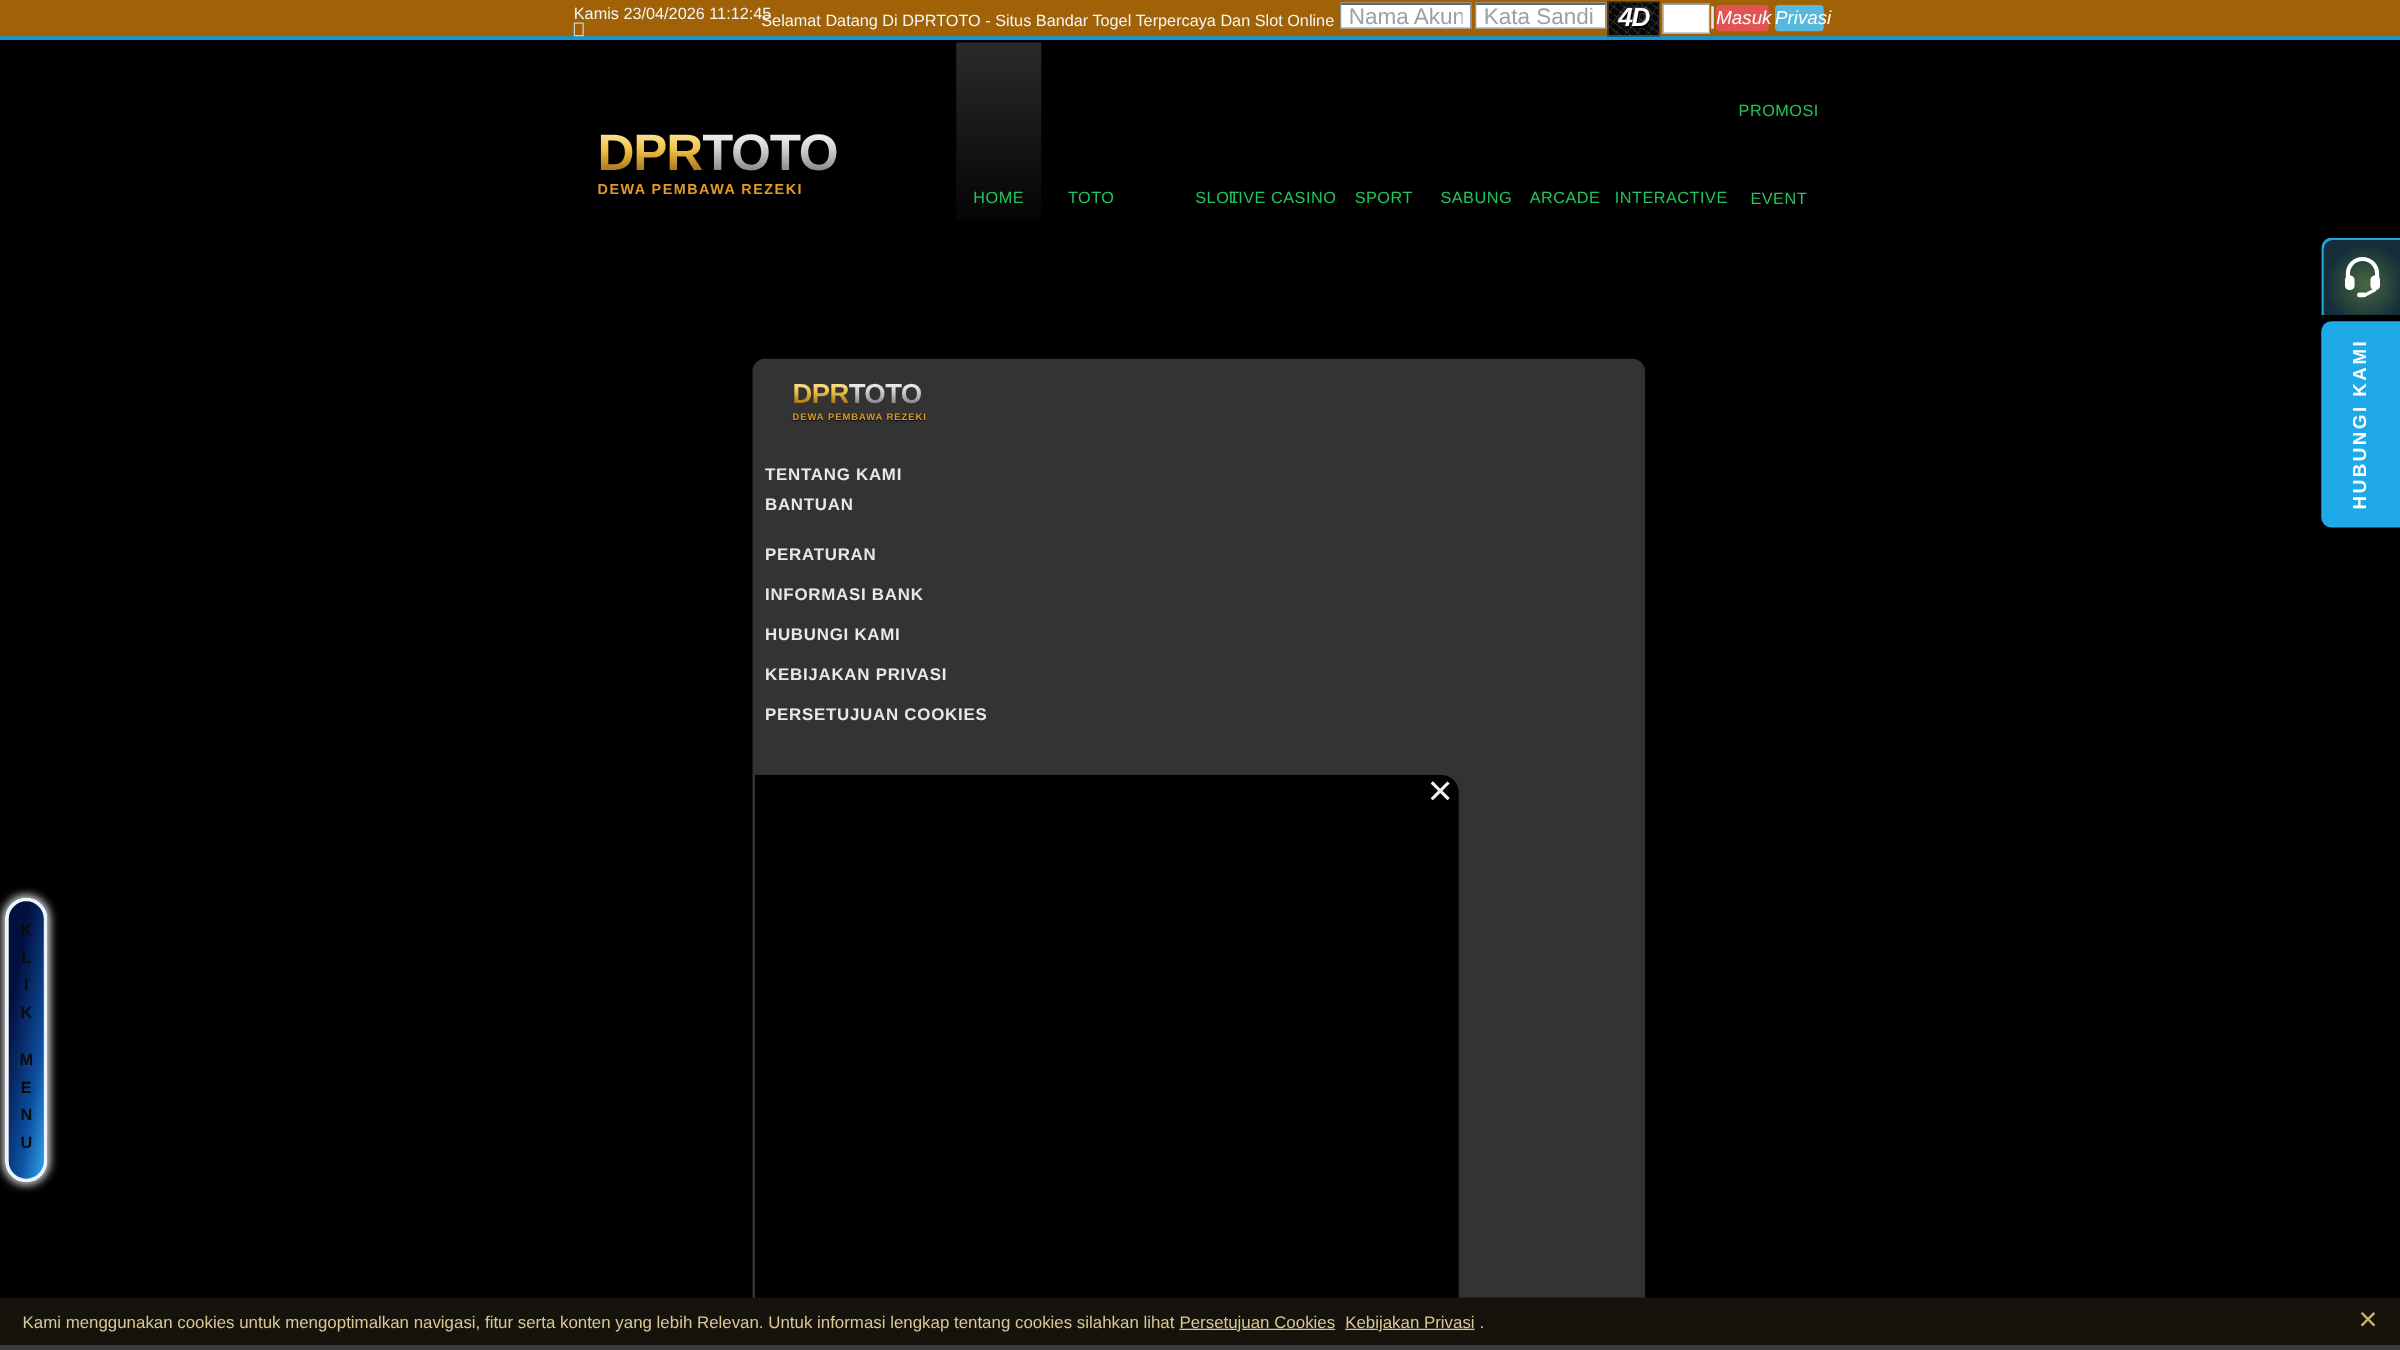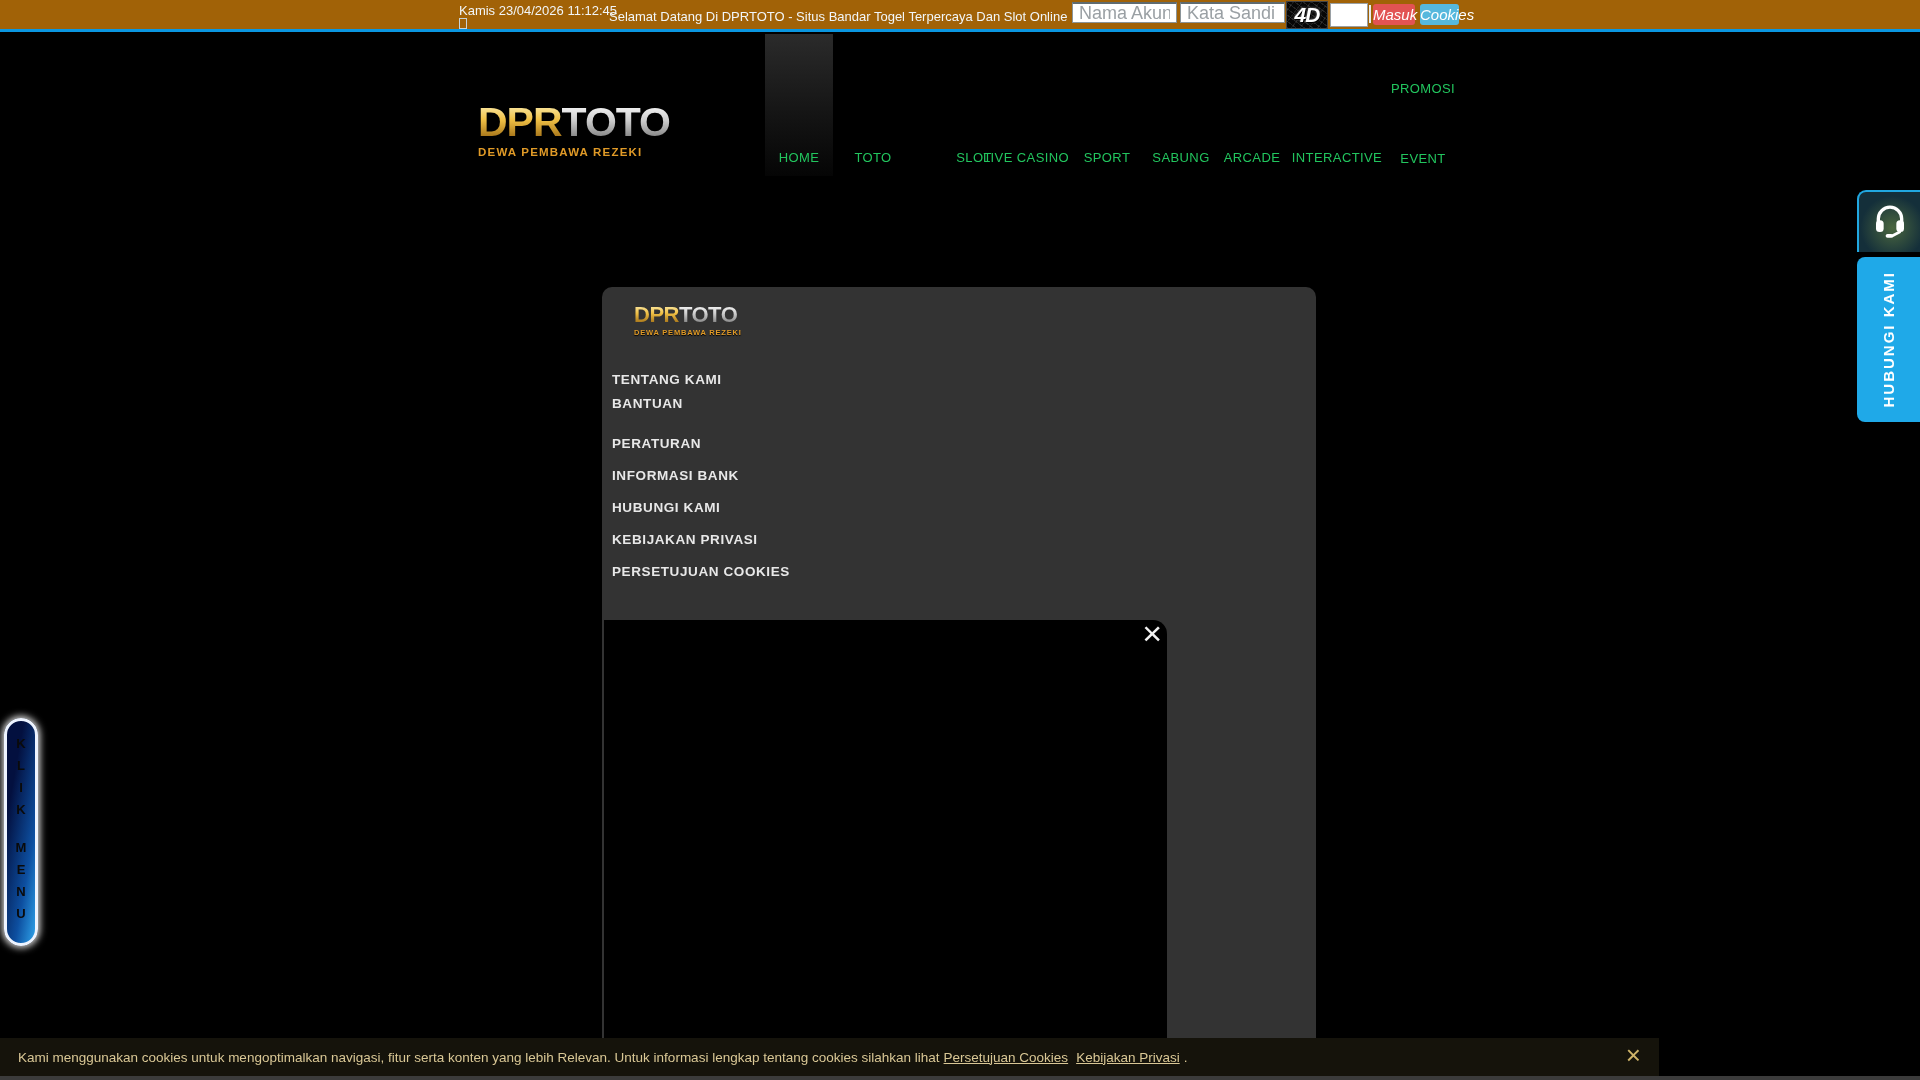--- a/index.html
+++ b/index.html
@@ -87,21 +87,21 @@
                   border-left:2px solid #21a7e0; border-top:2px solid #21a7e0;
                   border-radius:9px 0 0 0; display:flex; align-items:center;
                   justify-content:center; cursor:pointer; }
   #contact-tab { position:absolute; left:1857px; top:257px; width:63px; height:165px;
                  background:#1fa9e8; border-radius:8px 0 0 8px; cursor:pointer;
                  display:flex; align-items:center; justify-content:center; }
   #contact-label { writing-mode:vertical-rl; transform:rotate(180deg); color:#fff;
                    font-weight:bold; font-size:15px; letter-spacing:2px; white-space:nowrap; }
 
   
-  #cookie-bar { position:absolute; left:0; top:1038px; width:1659px; height:38px;
+  #cookie-bar { position:absolute; left:0; top:1038px; width:1920px; height:38px;
                 background:#15130b; color:#d9c795; font-size:13.5px;
                 display:flex; align-items:center; padding-left:18px; }
   #cookie-bar a { color:#d9c795; text-decoration:underline; cursor:pointer; margin:0 4px; }
   #cookie-close { position:absolute; right:18px; top:4px; color:#cfb469; font-size:26px;
                   cursor:pointer; line-height:26px; }
   #bottom-strip { position:absolute; left:0; top:1076px; width:1920px; height:4px;
                   background:#3b3b3b; }
 </style>
 </head>
 <body>
@@ -112,21 +112,21 @@
     <div class="abs tb-date">Kamis 23/04/2026 11:12:45</div>
     <span class="abs tb-marquee-icon"></span>
     <div class="abs tb-welcome">Selamat Datang Di DPRTOTO - Situs Bandar Togel Terpercaya Dan Slot Online Indonesia.</div>
 
     <input class="tb-input" id="user-input" placeholder="Nama Akun" style="">
     <input class="tb-input" id="pass-input" placeholder="Kata Sandi" style="">
     <div class="abs" id="captcha-img">4D</div>
     <input class="abs" id="captcha-input" value="" style="">
     <div class="abs tb-divider"></div>
     <button class="tb-btn" id="btn-masuk">Masuk</button>
-    <button class="tb-btn" id="btn-daftar">Cookies</button>
+    <button class="tb-btn" id="btn-daftar">Privasi</button>
   </div>
 
   <div id="header">
     <div class="abs" id="home-highlight"></div>
 
     <div class="abs" id="logo">
       <span class="logo-word">
         <span class="logo-gold">DPR</span><span class="logo-silver">TOTO</span>
       </span>
       <div class="logo-tag">DEWA PEMBAWA REZEKI</div>

